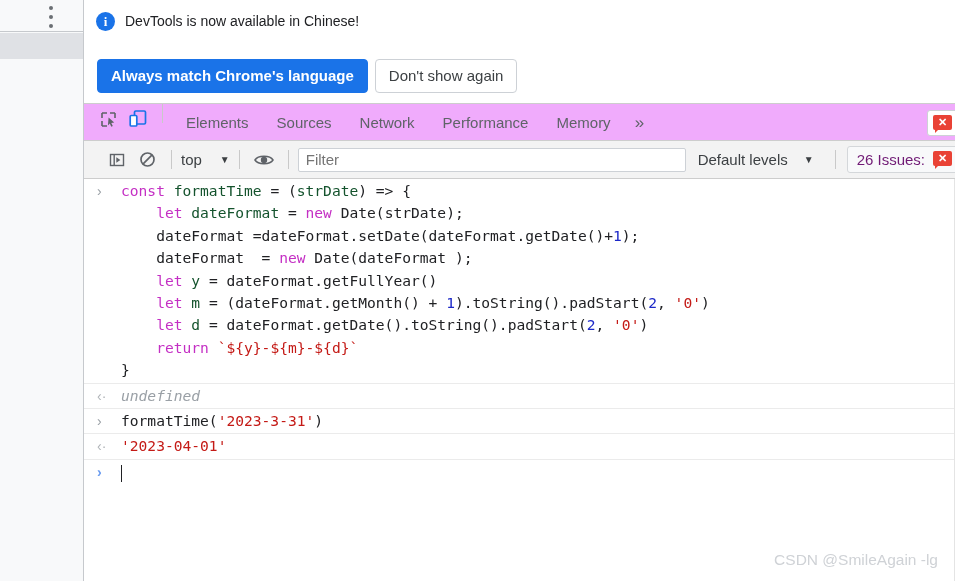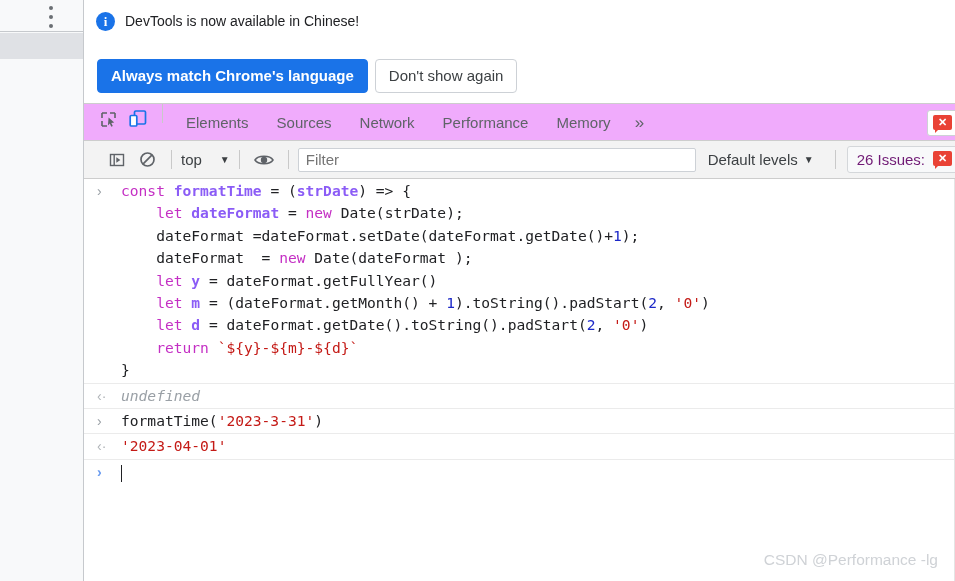--- a/index.html
+++ b/index.html
@@ -268,21 +268,21 @@
     padding: 0 7px;
     font-family: "Liberation Sans", sans-serif;
     outline: none;
   }
   .filter-input::placeholder { color: #757575; }
   .levels {
     font-size: 15px;
     color: #3c4043;
     display: flex;
     align-items: center;
-    gap: 6px;
+    gap: 16px;
     cursor: pointer;
     white-space: nowrap;
     padding: 0 12px;
   }
   .issues-box {
     display: flex;
     align-items: center;
     gap: 8px;
     border: 1px solid #d4d7da;
     border-radius: 3px;
@@ -324,21 +324,21 @@
     line-height: 21px;
     font-family: "Liberation Sans", sans-serif;
   }
   .g-in  { color: #9aa0a6; }
   .g-in-active { color: #6b9cf0; font-weight: bold; }
   .g-out { color: #b0b4b8; }
   .code-line { white-space: pre; }
 
   
   .kw   { color: #c42fc4; }       
-  .fn   { color: #8b5cf6; font-weight: bold; }
+  .fn   { color: #14532d; }
   .num  { color: #1c28c8; }
   .str  { color: #c41a16; }
   .plain{ color: #202124; }
   .result-undef { color: #9aa0a6; font-style: italic; }
   .result-str { color: #c41a16; }
 
   .prompt-line {
     position: relative;
     padding: 3px 0 3px 37px;
     line-height: 22px;
@@ -481,18 +481,18 @@
       <div id="messages">
           <div class="msg"><span class="gutter g-in">›</span><div class="code-line"><span class="kw">const </span><span class="fn">formatTime</span><span class="plain"> = (</span><span class="fn">strDate</span><span class="plain">) =&gt; {</span></div><div class="code-line"><span class="plain">    </span><span class="kw">let </span><span class="fn">dateFormat</span><span class="plain"> = </span><span class="kw">new </span><span class="plain">Date(strDate);</span></div><div class="code-line"><span class="plain">    dateFormat =dateFormat.setDate(dateFormat.getDate()+</span><span class="num">1</span><span class="plain">);</span></div><div class="code-line"><span class="plain">    dateFormat  = </span><span class="kw">new </span><span class="plain">Date(dateFormat );</span></div><div class="code-line"><span class="plain">    </span><span class="kw">let </span><span class="fn">y</span><span class="plain"> = dateFormat.getFullYear()</span></div><div class="code-line"><span class="plain">    </span><span class="kw">let </span><span class="fn">m</span><span class="plain"> = (dateFormat.getMonth() + </span><span class="num">1</span><span class="plain">).toString().padStart(</span><span class="num">2</span><span class="plain">, </span><span class="str">'0'</span><span class="plain">)</span></div><div class="code-line"><span class="plain">    </span><span class="kw">let </span><span class="fn">d</span><span class="plain"> = dateFormat.getDate().toString().padStart(</span><span class="num">2</span><span class="plain">, </span><span class="str">'0'</span><span class="plain">)</span></div><div class="code-line"><span class="plain">    </span><span class="kw">return </span><span class="str">`${y}-${m}-${d}`</span></div><div class="code-line"><span class="plain">}</span></div></div>
           <div class="msg divider"><span class="gutter g-out">‹·</span><div class="code-line"><span class="result-undef">undefined</span></div></div>
           <div class="msg divider"><span class="gutter g-in">›</span><div class="code-line"><span class="plain">formatTime(</span><span class="str">'2023-3-31'</span><span class="plain">)</span></div></div>
           <div class="msg divider"><span class="gutter g-out">‹·</span><div class="code-line"><span class="result-str">'2023-04-01'</span></div></div>
         </div>
       <div class="prompt-line">
         <span class="gutter g-in-active">›</span>
         <span class="caret-bar"></span>
       </div>
-      <div class="watermark">CSDN @Performance -lg</div>
+      <div class="watermark">CSDN @SmileAgain -lg</div>
       <div class="right-edge-line"></div>
     </div>
 
   </div>
 </div>
 
 </body></html>

